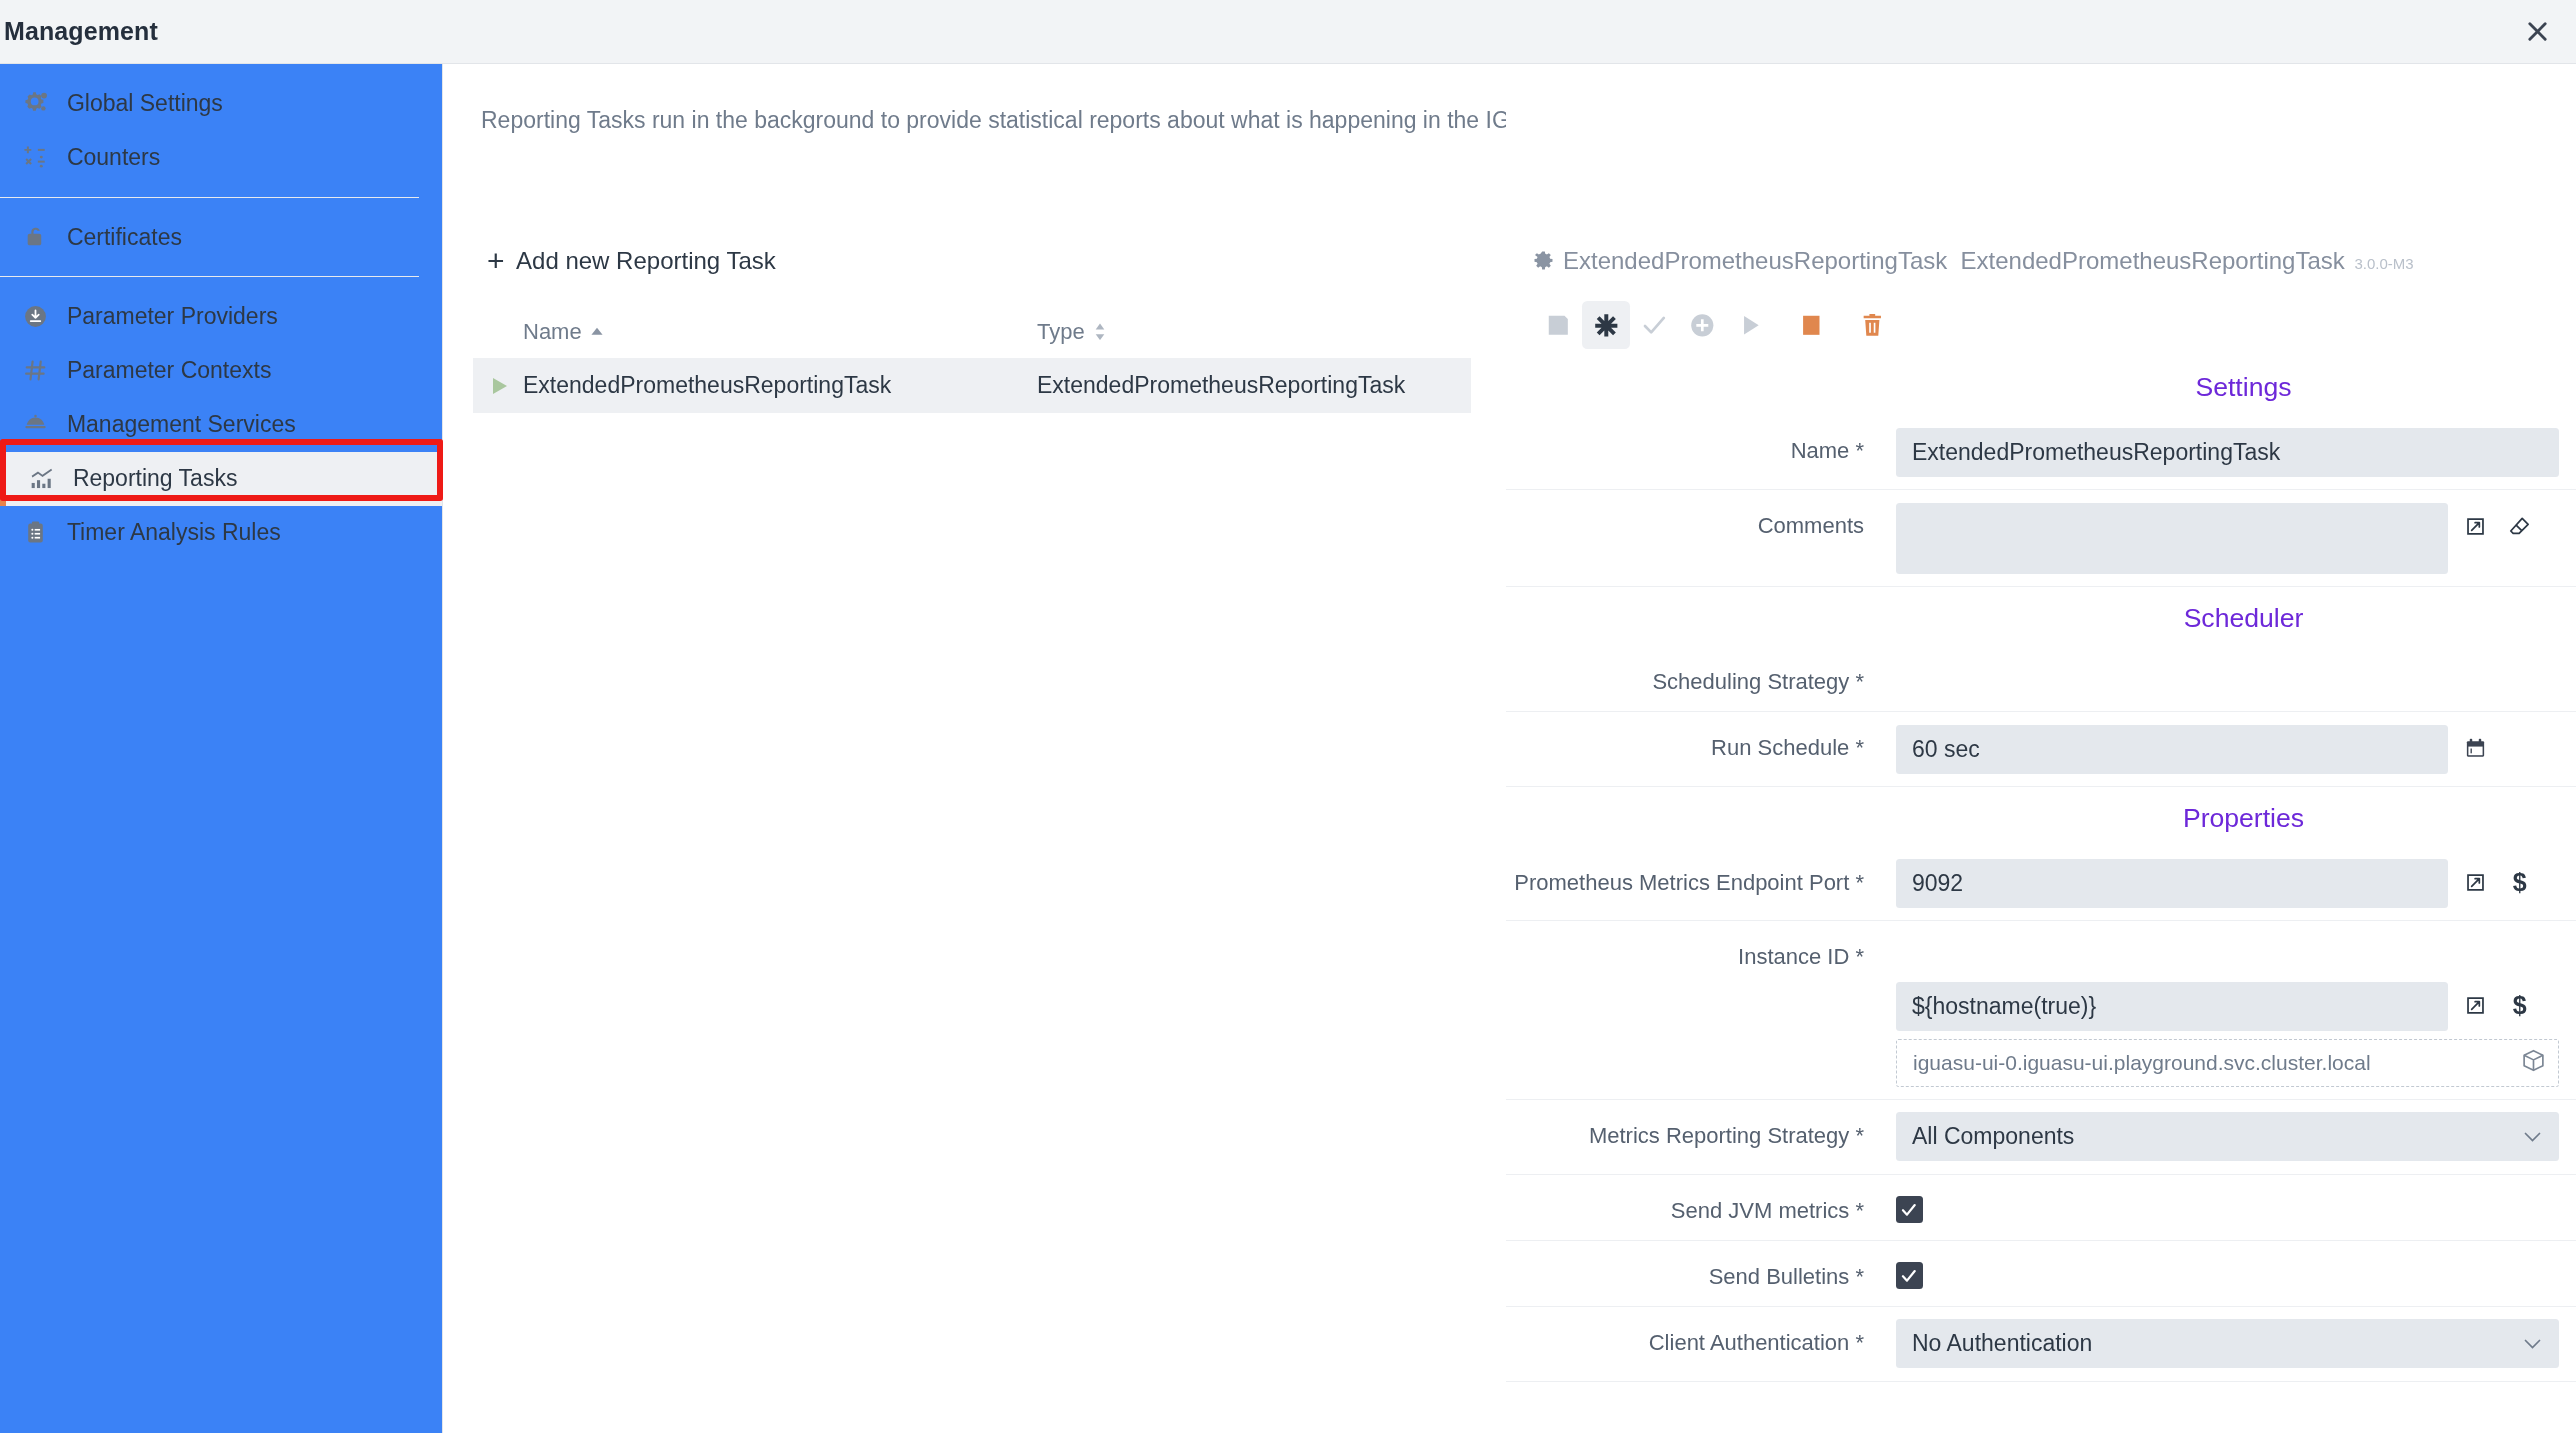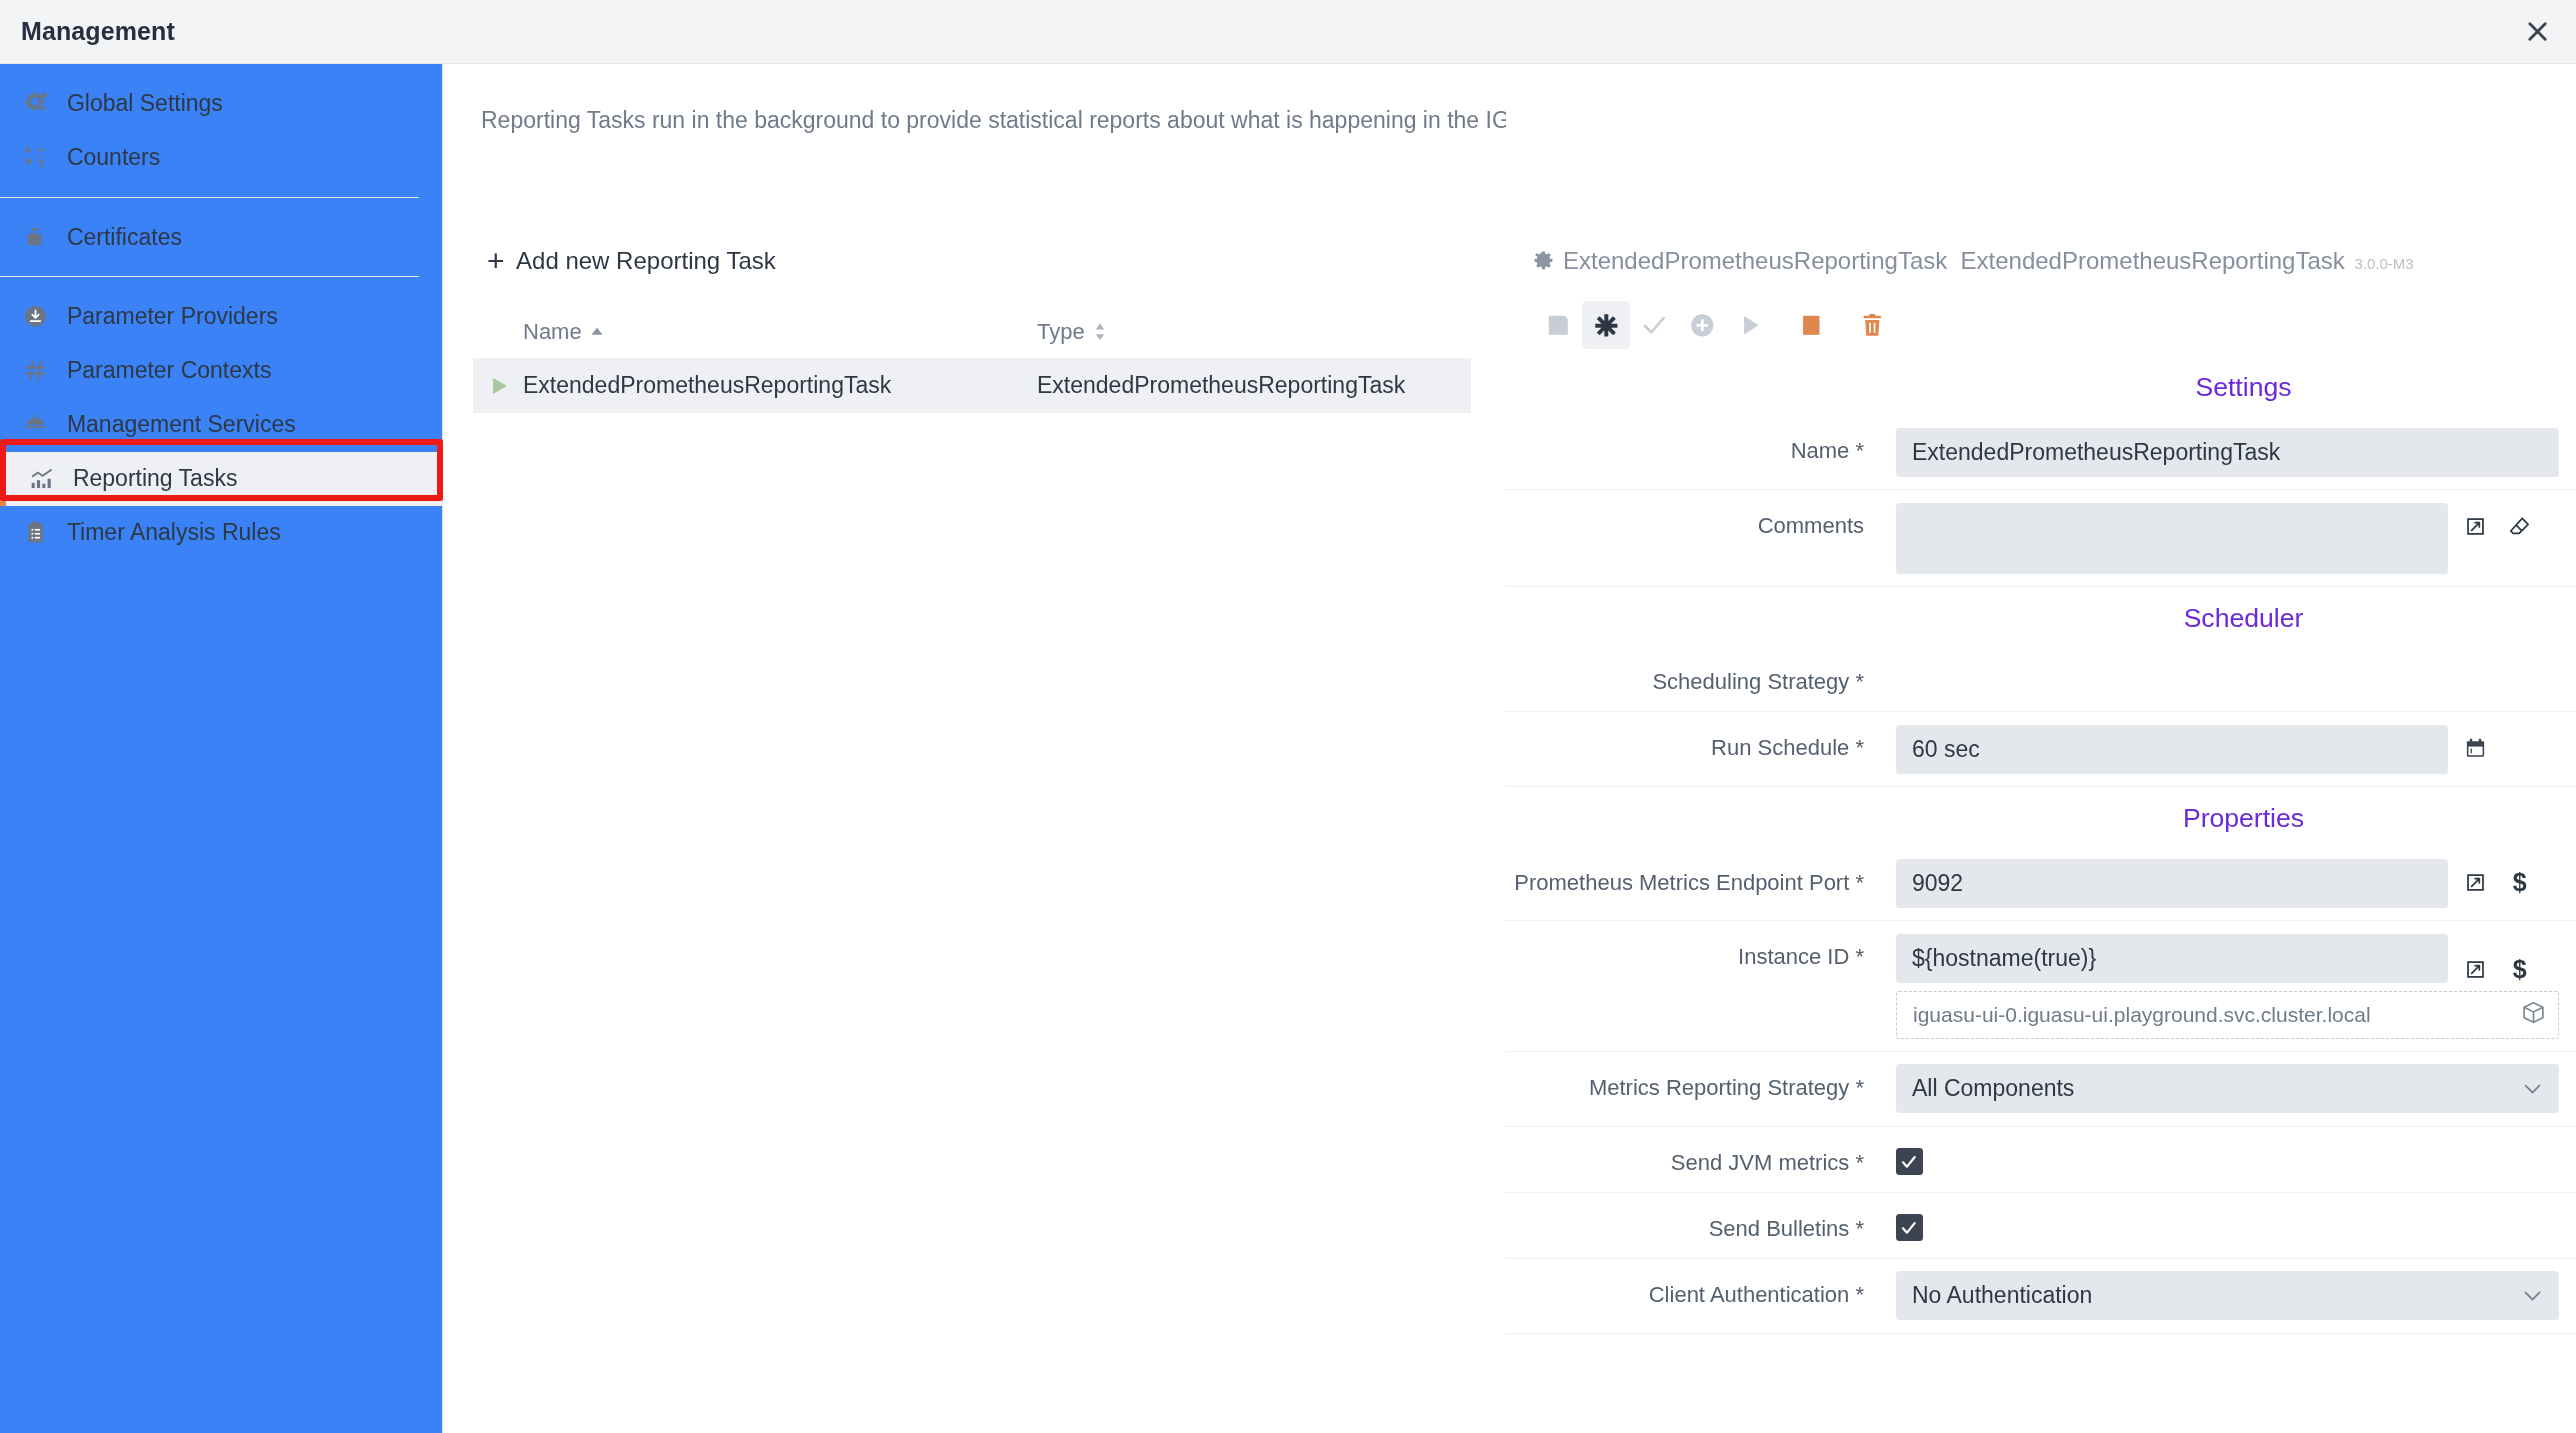--- a/index.html
+++ b/index.html
@@ -12,21 +12,21 @@
   }
 
   
   .win-header {
     position: absolute; top: 0; left: 0; width: 2576px; height: 64px;
     background: #f2f4f6;
     border-bottom: 0.9px solid #e2e5e9;
     display: flex; align-items: center;
   }
   .win-title {
-    margin-left: 21px;
+    margin-left: 4px;
     font-size: 25px; font-weight: bold; color: #252f3d;
     letter-spacing: 0.1px;
   }
   .close-btn {
     position: absolute; right: 19.5px; top: 12.4px;
     width: 39px; height: 39px;
     display: flex; align-items: center; justify-content: center;
     cursor: pointer;
   }
   .close-btn svg { width: 23px; height: 23px; }
@@ -503,21 +503,21 @@
           <span class="ri dollar">$</span>
         </div>
       </div>
     </div>
 
     <div class="frow">
       <div class="flabel">
         <span>Instance ID</span><span class="req"> *</span>
       </div>
       <div class="fctrl" style="flex-direction:column; align-items:flex-start;">
-        <div style="display:flex; align-items:flex-end;">
+        <div style="display:flex; align-items:flex-start;margin-top:48px;">
           <div class="finput w-mid">${hostname(true)}</div>
           <div class="row-icons">
             <span class="ri">
               <svg width="23" height="23" viewBox="0 0 24 24" fill="none" stroke="#2d3845" stroke-width="1.8" stroke-linecap="round">
                 <path d="M4.2 4.2h15.6v15.6H4.2z"></path>
                   <path d="M8 16 16 8m0 0h-4.4M16 8v4.4"></path>
               </svg>
             </span>
             <span class="ri dollar">$</span>
           </div>

